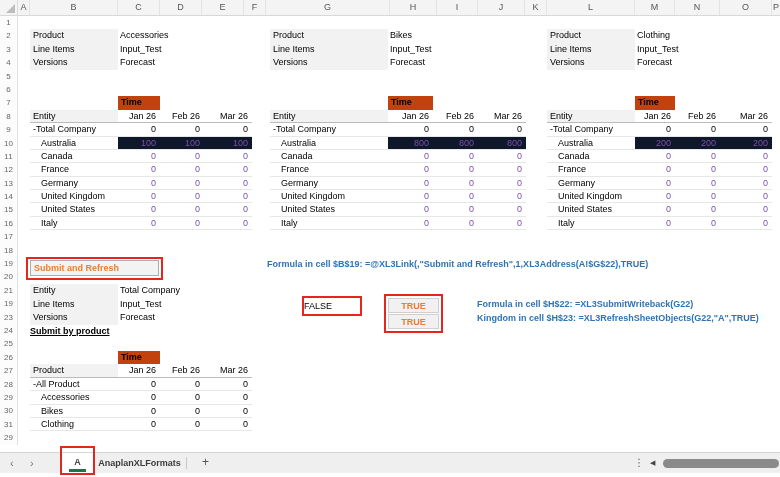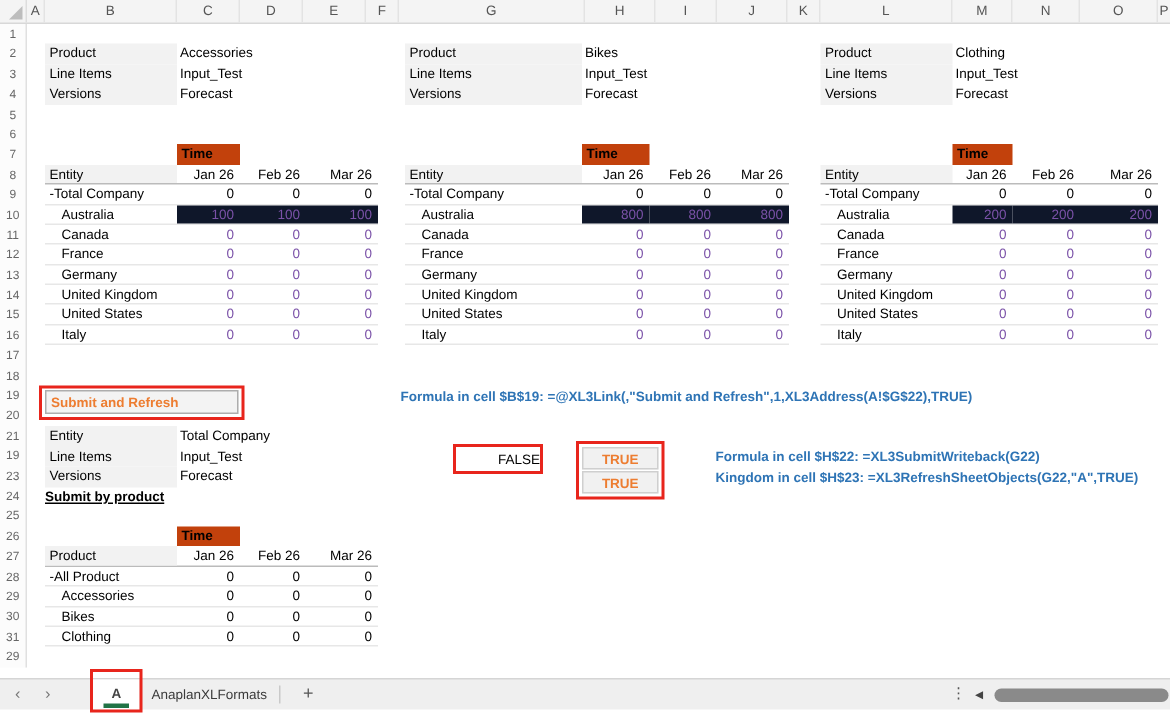--- a/index.html
+++ b/index.html
@@ -71,41 +71,41 @@
   .f-h22{left:477px;top:298px;}
   .f-h23{left:477px;top:311.6px;}
 
   
   .recap{position:absolute;left:30px;top:284.4px;--lw:88px;}
   .recap-link{height:13.4px;line-height:13.4px;font-weight:bold;text-decoration:underline;}
 
   
   .false-redbox{position:absolute;left:302px;top:296px;width:60px;height:20px;
                 border:2px solid #E8251C;box-sizing:border-box;display:flex;
-                align-items:center;justify-content:flex-end;background:#fff;}
+                align-items:center;justify-content:flex-start;background:#fff;}
   .true-redbox{position:absolute;left:384px;top:294px;width:59px;height:39px;
                border:2px solid #E8251C;box-sizing:border-box;display:flex;
                flex-direction:column;justify-content:space-between;padding:2px;}
   .true-cell{height:15px;line-height:14px;background:#F1F1F1;border:1px solid #CFCFCF;
              box-sizing:border-box;color:#ED7D31;font-weight:bold;text-align:center;}
 
   
   .btable{position:absolute;left:30px;top:351px;--lw:88px;--c1:42px;--c2:44px;--c3:48px;}
 
   
   .tabbar{position:absolute;left:0;top:452px;width:780px;height:21px;background:#EFEFEF;
           border-top:1px solid #D5D5D5;box-sizing:border-box;}
   .nav{position:absolute;top:0;line-height:20px;color:#777;font-size:11px;cursor:pointer;}
   .nav-l{left:10px;}
   .nav-r{left:30px;}
   .tab-active{position:absolute;left:62px;top:0;width:31px;height:20px;background:#fff;
               text-align:center;font-weight:bold;color:#444;line-height:19px;cursor:pointer;}
   .tab-green{position:absolute;left:7px;bottom:1px;width:17px;height:3px;background:#217346;}
   .tab2{position:absolute;left:97px;top:0;width:85px;text-align:center;line-height:20px;
-        color:#3B3B3B;cursor:pointer;}
+        color:#3B3B3B;cursor:pointer;font-weight:bold;}
   .tab-sep{position:absolute;left:186px;top:4px;width:1px;height:12px;background:#C9C9C9;}
   .tab-add{position:absolute;left:202px;top:0;line-height:19px;font-size:12px;color:#555;cursor:pointer;}
   .tab-more{position:absolute;left:634px;top:0;line-height:20px;font-size:10px;color:#555;cursor:pointer;}
   .scroll-left{position:absolute;left:650px;top:6px;font-size:7px;color:#444;cursor:pointer;}
   .hthumb{position:absolute;left:663px;top:6px;width:116px;height:9px;background:#8A8A8A;
           border-radius:5px;cursor:pointer;}
   .taba-redbox{position:absolute;left:60px;top:446px;width:35px;height:29px;
                border:2px solid #E8251C;box-sizing:border-box;pointer-events:none;}
 </style>
 </head>

